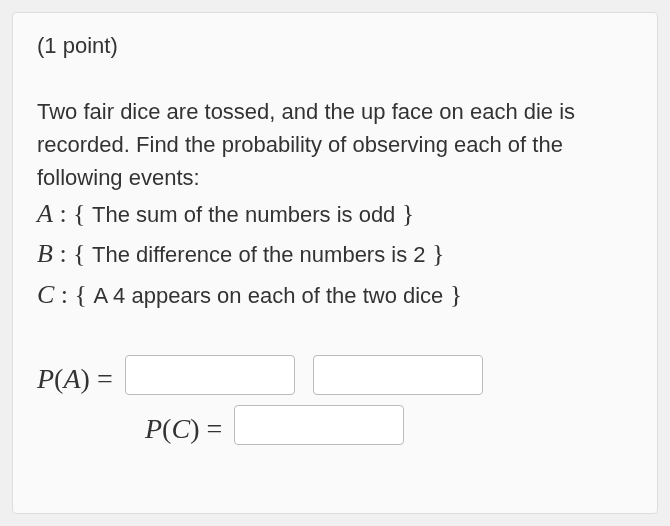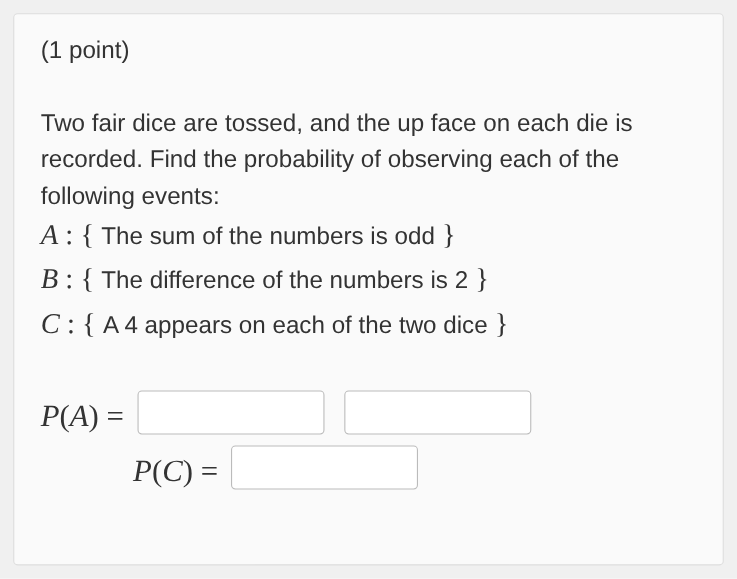--- a/index.html
+++ b/index.html
@@ -73,21 +73,21 @@
       width: 170px;
       height: 40px;
       border: 1px solid #bbb;
       border-radius: 4px;
       background: #fff;
       font-size: 18px;
       padding: 4px 8px;
     }
     .ga { flex: 0 0 auto; }
     .gb { flex: 0 0 auto; }
-    .gc { flex: 0 0 auto; margin-left: 84px; }
+    .gc { flex: 0 0 auto; margin-left: 108px; }
   </style>
 </head>
 <body>
 
 <div class="card">
 
   <div class="points">(1 point)</div>
 
   <div class="prompt">Two fair dice are tossed, and the up face on each die is recorded. Find the probability of observing each of the following events:</div>
 

